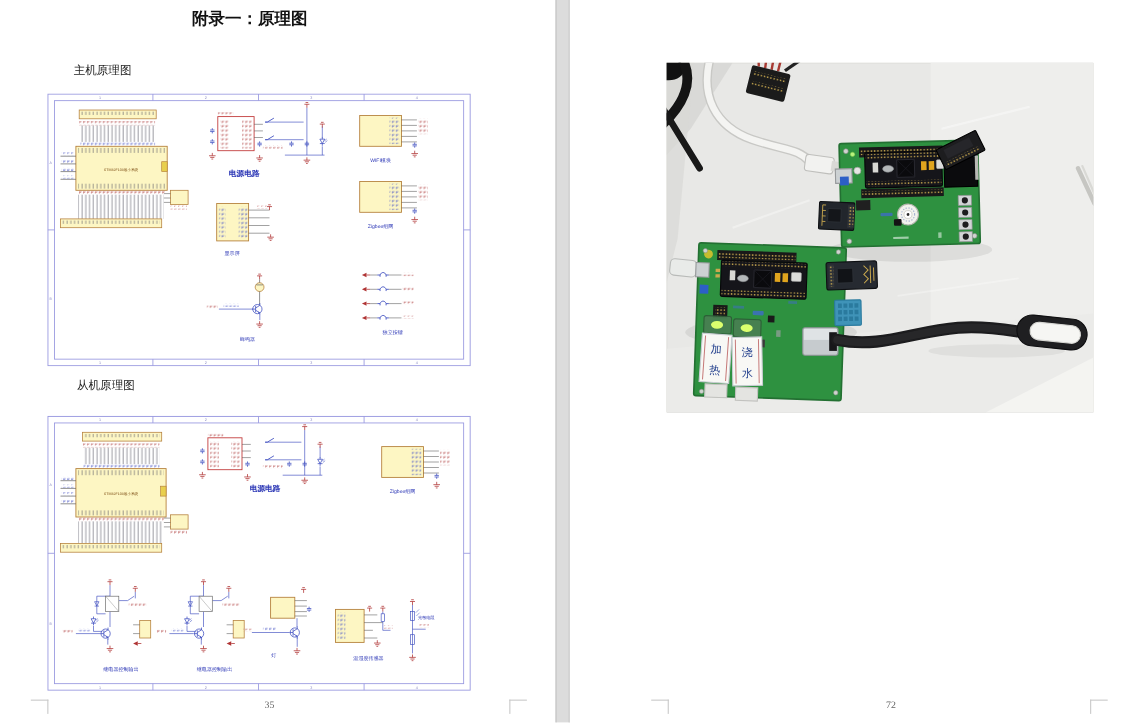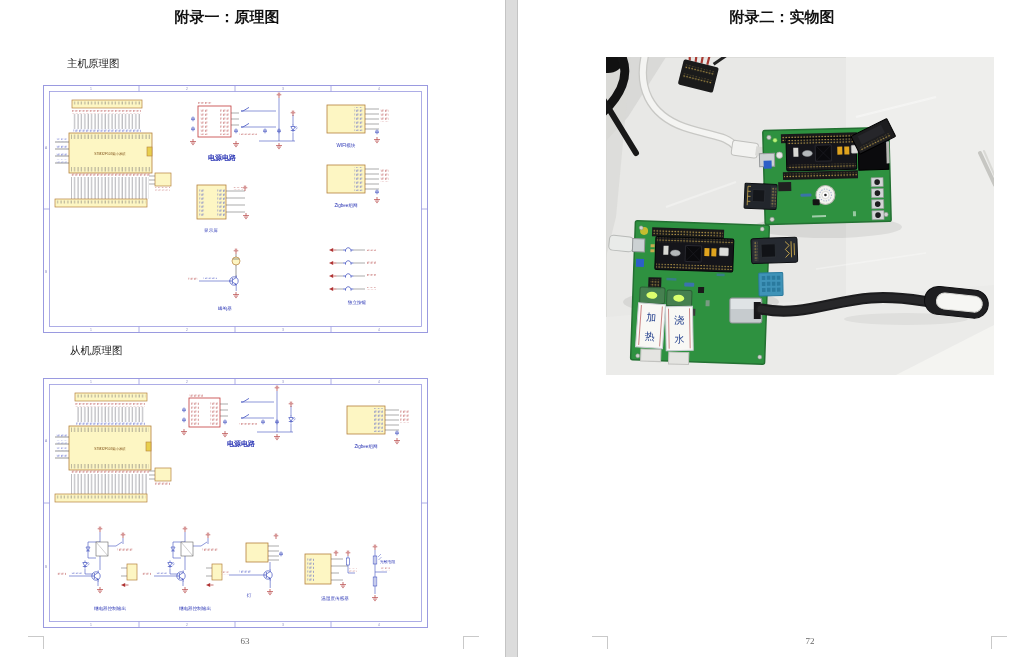--- a/index.html
+++ b/index.html
@@ -380,27 +380,26 @@
           <path d="M332,194 H344" stroke="#4050c0" stroke-width="0.6"></path>
           <rect x="338" y="189.5" width="9" height="3" fill="url(#rt)"></rect>
           <rect x="330.2" y="199" width="3.6" height="9" fill="none" stroke="#4050c0" stroke-width="0.6"></rect>
           <use href="#gndS" x="332" y="217"></use>
         </g>
       </svg>
     </div>
 
     <div class="cm cm-tr" style="left:28px;top:636px;"></div>
     <div class="cm cm-tl" style="left:463px;top:636px;"></div>
-    <div class="page-num" style="left:225px;top:636px;">63</div>
+    <div class="page-num" style="left:225px;top:636px;">35</div>
   </div>
 
   <div class="divider"></div>
 
   <div class="page page-right">
-    <div class="doc-title" style="left:114px;top:8px;">附录二：实物图</div>
     <div class="cm cm-tr" style="left:74px;top:636px;"></div>
     <div class="cm cm-tl" style="left:473px;top:636px;"></div>
     <div class="page-num" style="left:272px;top:636px;">72</div>
   </div>
 
   <div class="photo">
     <svg width="388" height="318" viewBox="0 0 388 318">
       <defs>
         <pattern id="gd" width="3" height="3" patternUnits="userSpaceOnUse">
           <circle cx="1.2" cy="1.5" r="0.75" fill="#c9a84e"></circle>

